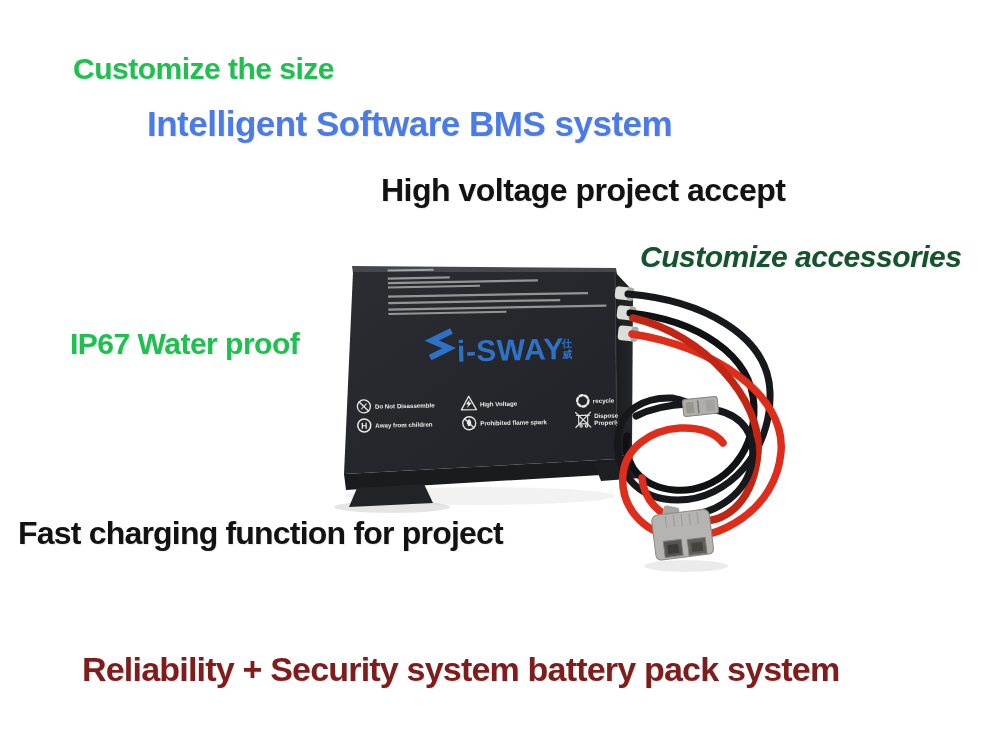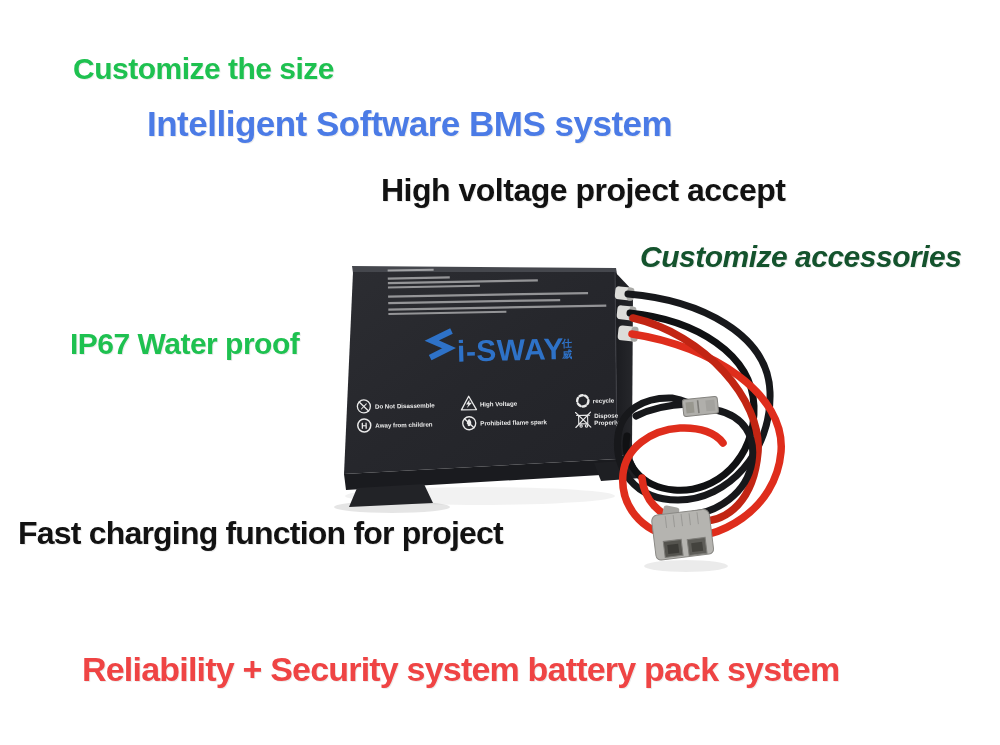--- a/index.html
+++ b/index.html
@@ -27,21 +27,21 @@
 <body>
 
 <div class="canvas">
 
   <div class="note" id="note-customize-size" style="color: rgb(30, 193, 80);">Customize the size</div>
   <div class="note" id="note-hv-accept" style="color: rgb(18, 18, 18);">High voltage project accept</div>
   <div class="note" id="note-bms" style="color: rgb(75, 123, 230);">Intelligent Software BMS system</div>
   <div class="note" id="note-accessories" style="color: #14532d; font-style: italic;">Customize accessories</div>
   <div class="note" id="note-ip67" style="color: rgb(30, 193, 80);">IP67 Water proof</div>
   <div class="note" id="note-fast-charging" style="color: rgb(18, 18, 18);">Fast charging function for project</div>
-  <div class="note" id="note-reliability" style="color: #ef4444;">Reliability + Security system battery pack system</div>
+  <div class="note" id="note-reliability" style="color: #7f1d1d;">Reliability + Security system battery pack system</div>
 
   <svg class="product-svg" width="1000" height="745" viewBox="0 0 1000 745">
     <defs>
       <linearGradient id="faceGrad" x1="0" y1="0" x2="1" y2="1">
         <stop offset="0" stop-color="#2c2d32"></stop>
         <stop offset="0.5" stop-color="#26272c"></stop>
         <stop offset="1" stop-color="#222328"></stop>
       </linearGradient>
       <linearGradient id="rightGrad" x1="0" y1="0" x2="1" y2="0">
         <stop offset="0" stop-color="#1b1c20"></stop>

